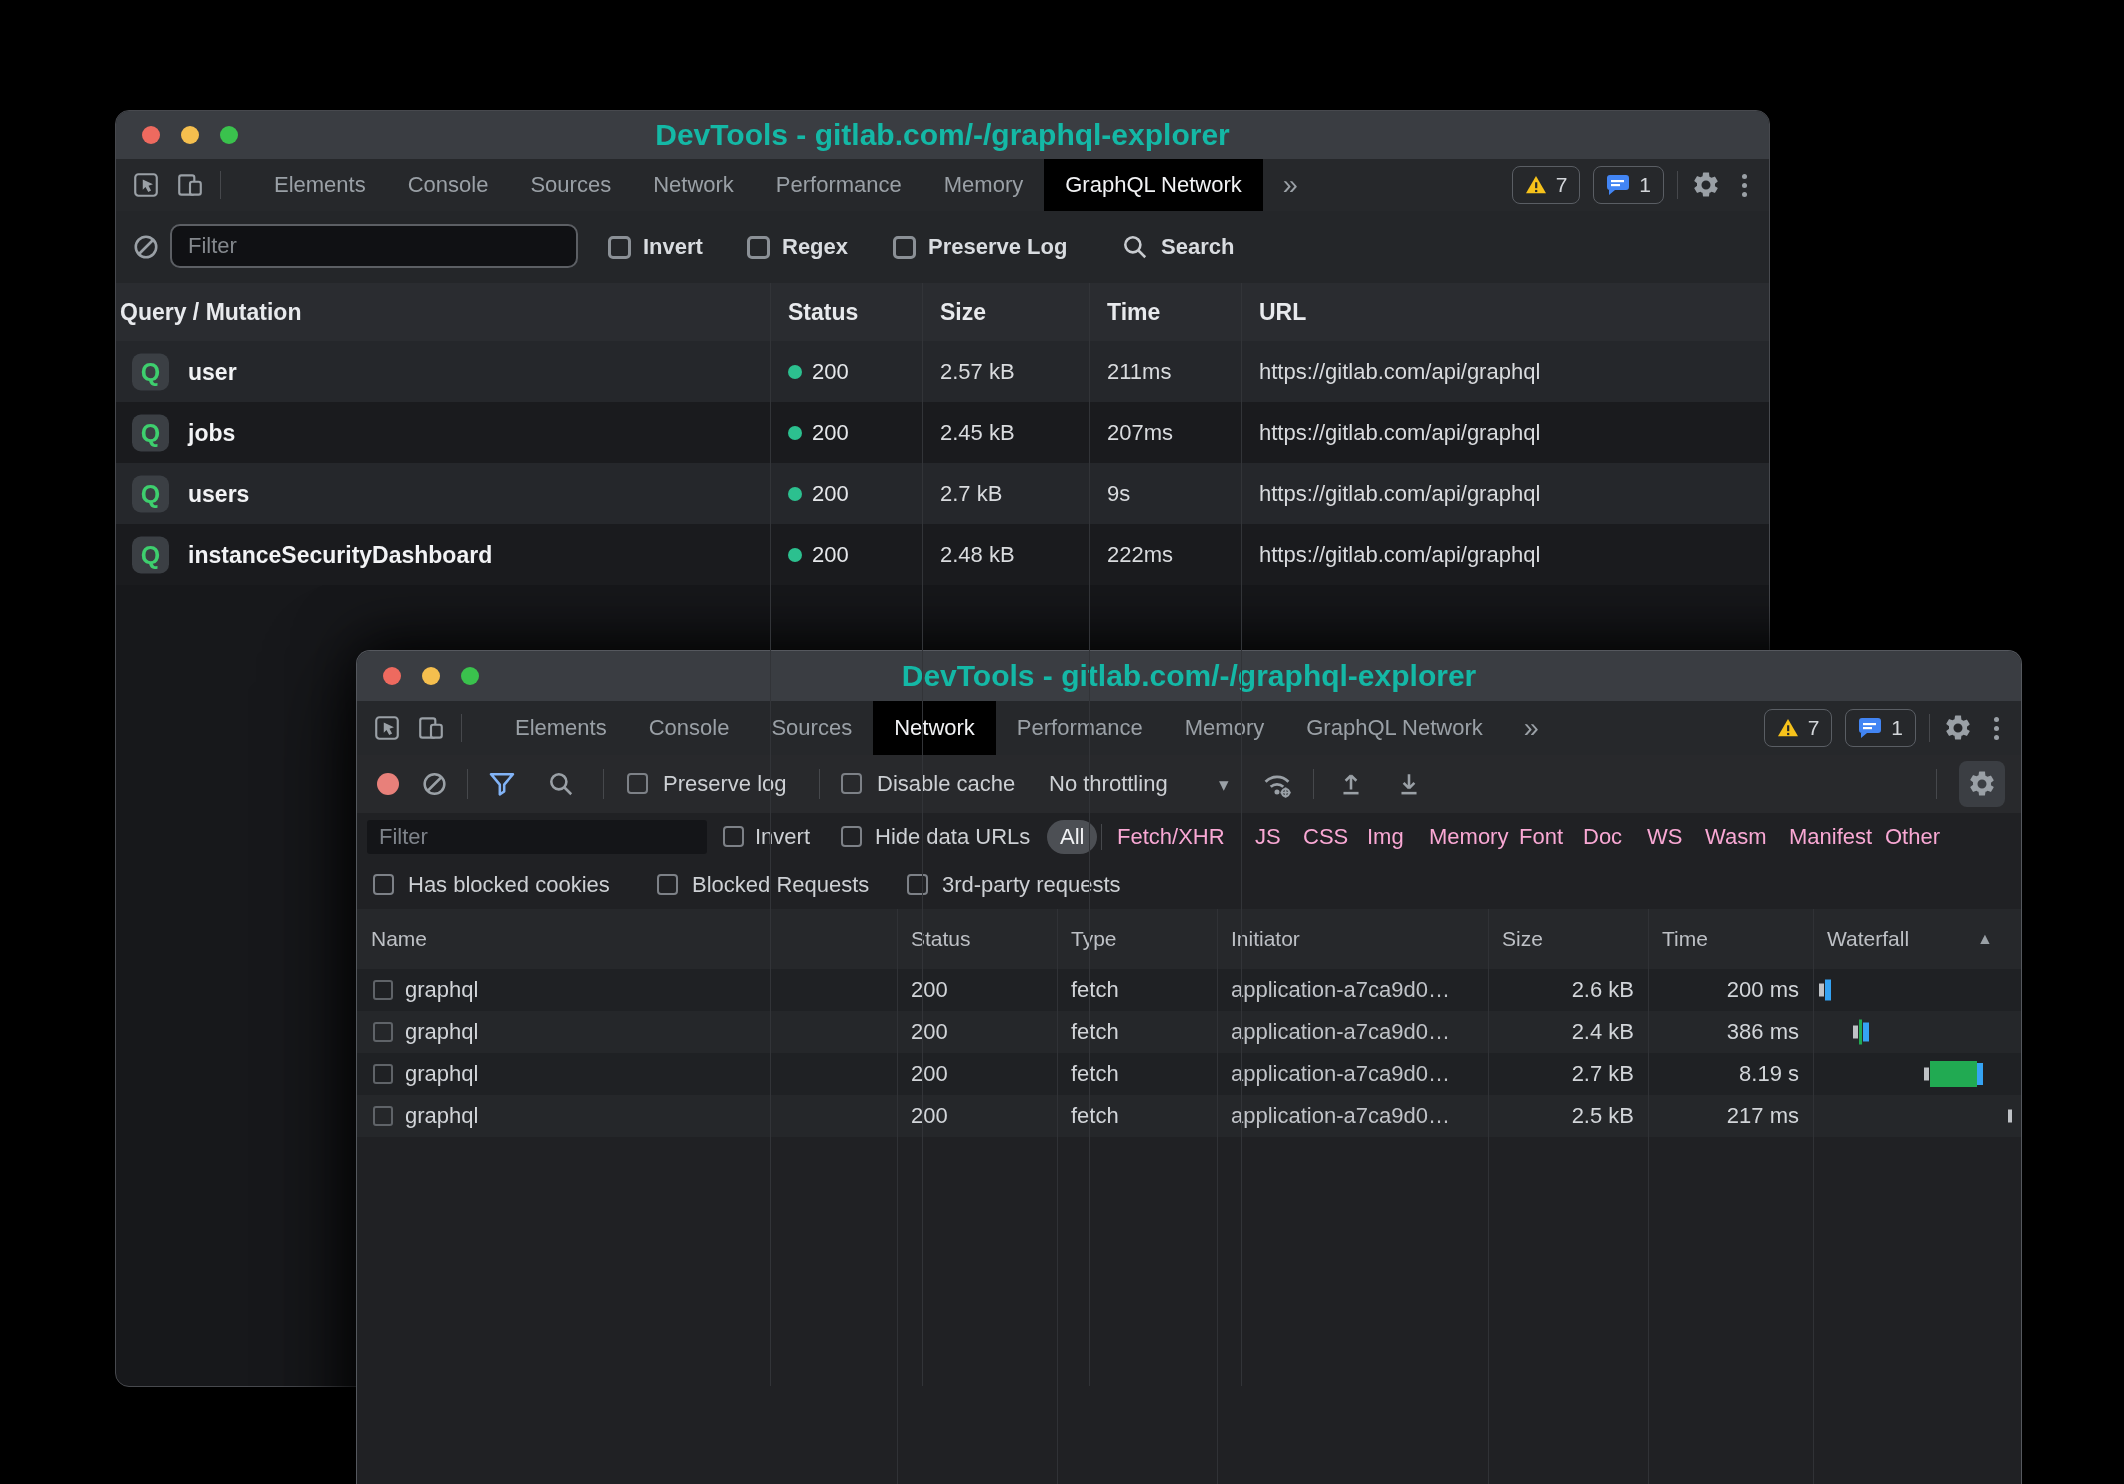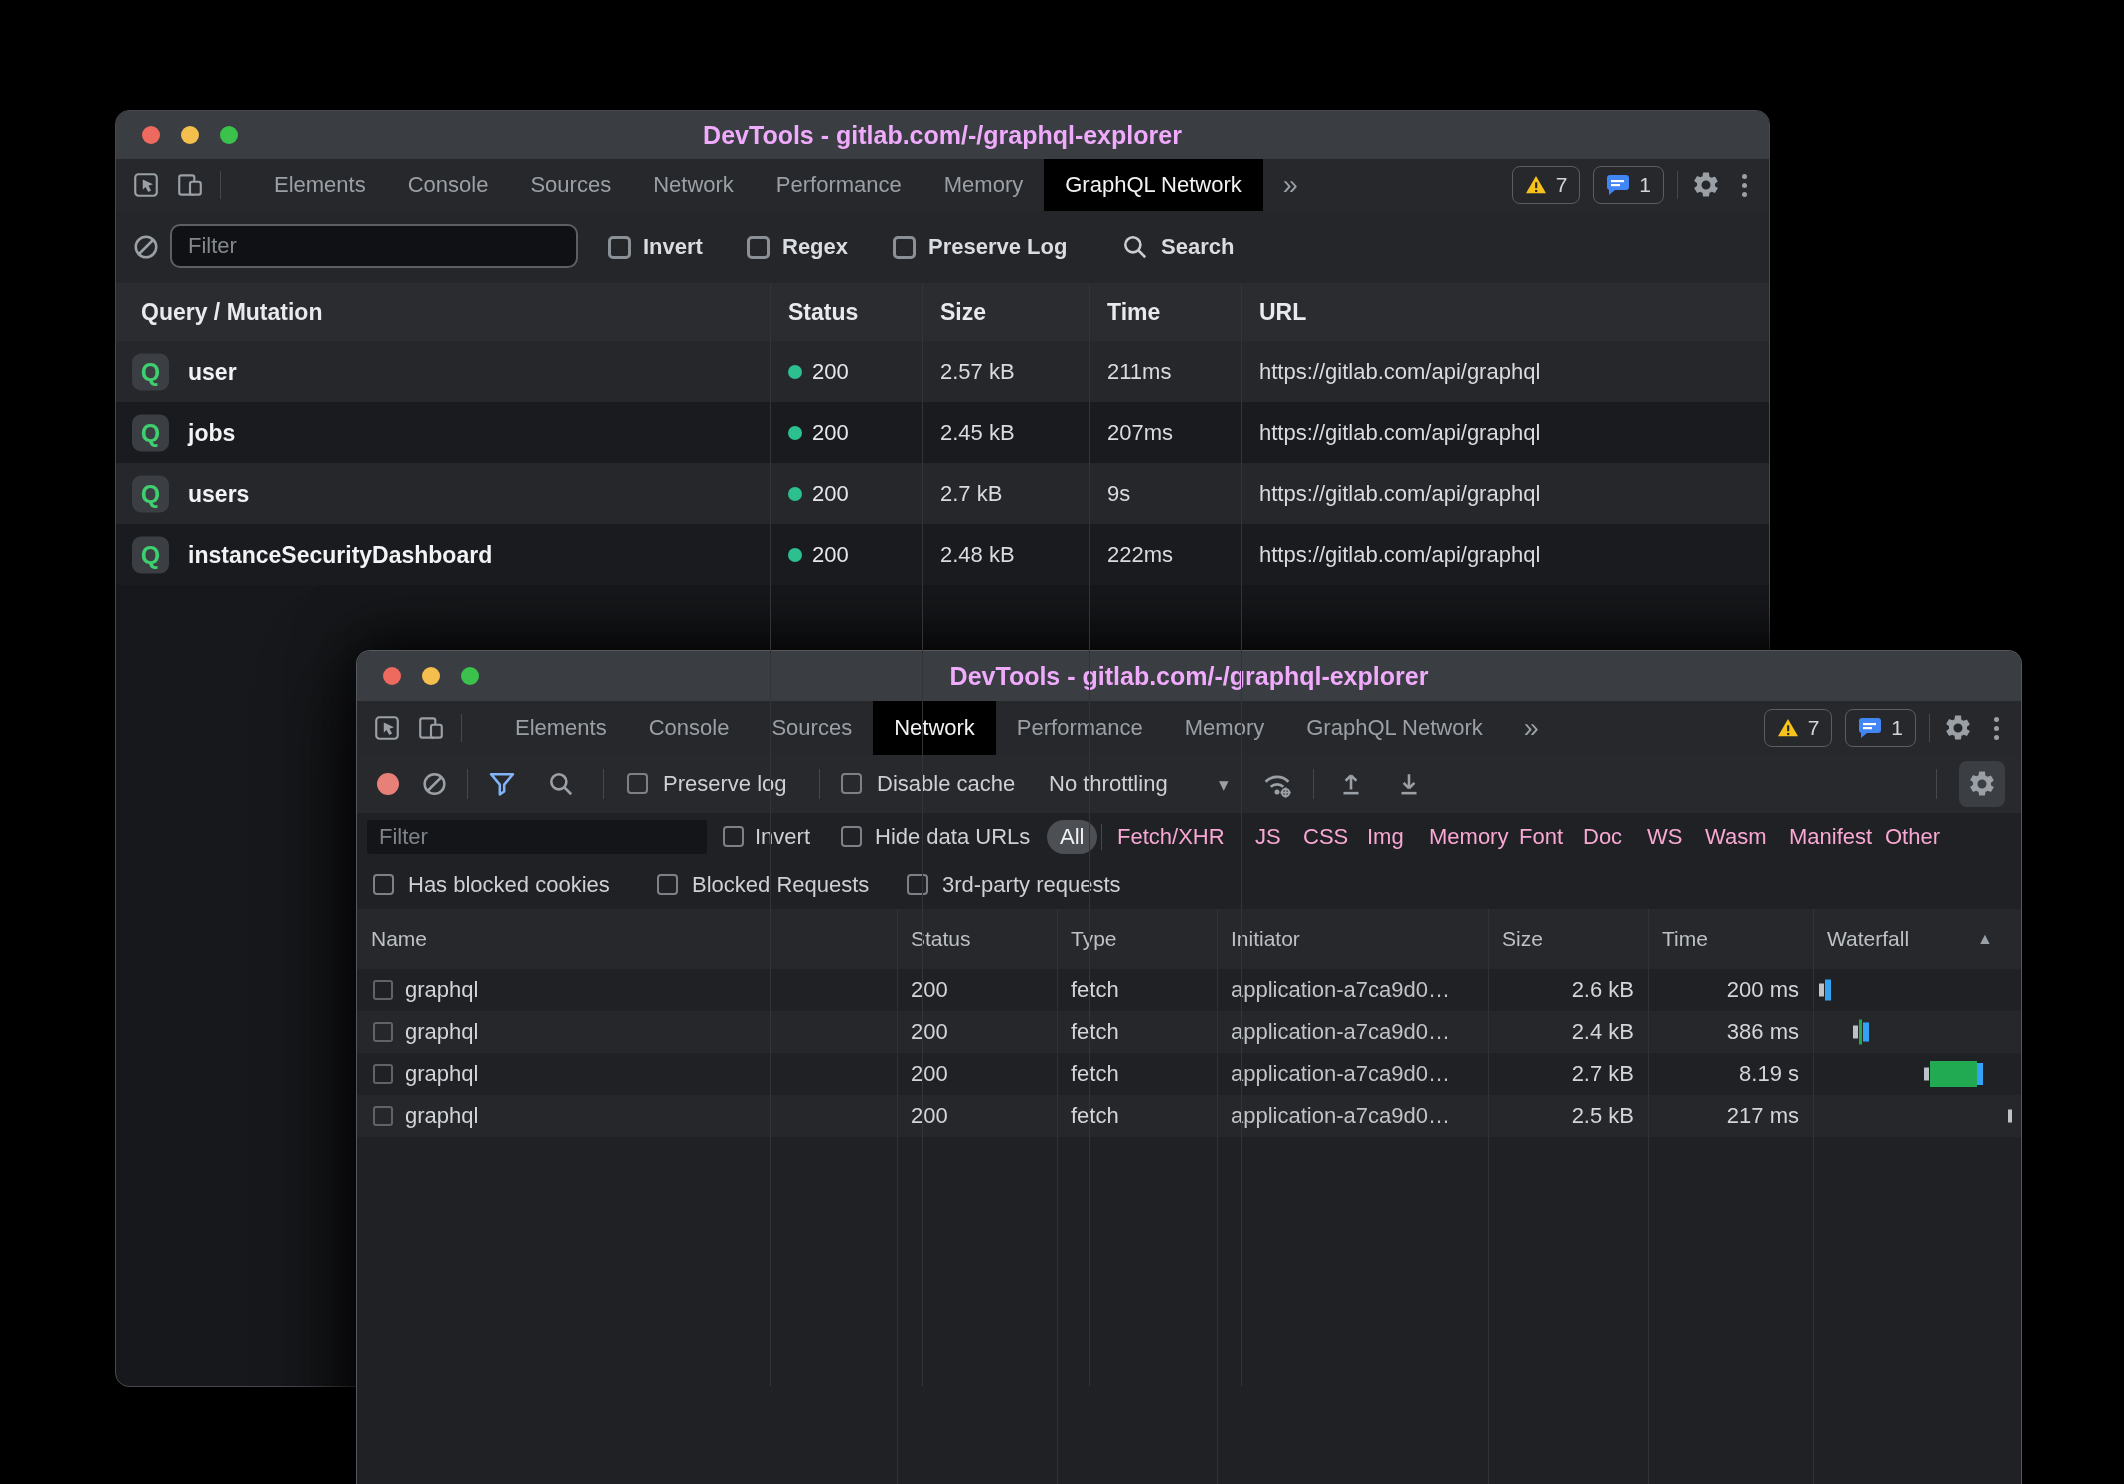--- a/index.html
+++ b/index.html
@@ -11,21 +11,21 @@
   #win-front{left:356px;top:650px;width:1664px;height:900px;background:#202124;
              border:1px solid #55585e;border-bottom:none;border-radius:14px 14px 0 0;
              box-shadow:0 -8px 60px rgba(0,0,0,.85),0 30px 90px rgba(0,0,0,.9)}
   
   .titlebar{position:absolute;left:0;right:0;top:0;background:#3a3d42;border-bottom:1px solid #232528}
   #win-back .titlebar{height:48px}
   #win-front .titlebar{height:50px}
   .lights{position:absolute;left:26px;top:50%;transform:translateY(-50%);display:flex;gap:21px}
   .light{width:18px;height:18px;border-radius:50%}
   .win-title{position:absolute;inset:0;display:flex;align-items:center;justify-content:center;
-             color:#f0abfc;font-weight:bold;font-size:25px;white-space:nowrap}
+             color:#14b8a6;font-weight:bold;font-size:30px;white-space:nowrap}
   .tabbar{position:absolute;left:0;right:0;background:#26282b;border-bottom:1px solid #1a1b1d;
           display:flex;align-items:stretch}
   #win-back .tabbar{top:48px;height:52px}
   #win-front .tabbar{top:50px;height:54px}
   .tool-icons{display:flex;align-items:center;gap:16px;padding:0 16px}
   .divider-v{width:1px;height:28px;background:#46484c;align-self:center}
   .tabs{display:flex;margin-left:16px}
   .tab{display:flex;align-items:center;padding:0 21px;font-size:22px;color:#9aa0a6;white-space:nowrap}
   .tab.active{background:#000;color:#f2f3f5}
   .more-tabs{display:flex;align-items:center;color:#9aa0a6;font-size:27px;padding:0 20px;letter-spacing:2px}
@@ -178,21 +178,21 @@
     <span class="checkbox" style="left:777px;top:25px"></span>
     <span class="b-lbl" style="left:812px">Preserve Log</span>
     <svg id="b-search-icon" class="ico" width="28" height="28" viewBox="0 0 26 26">
       <circle cx="11" cy="11" r="7" fill="none" stroke="#c8cbcf" stroke-width="2.4"></circle>
       <line x1="16" y1="16" x2="22.5" y2="22.5" stroke="#c8cbcf" stroke-width="2.4"></line>
     </svg>
     <span class="b-lbl" style="left:1045px">Search</span>
   </div>
 
   <div id="b-header">
-    <span class="b-h" style="left:25px">Query / Mutation</span>
+    <span class="b-h" style="left:4px">Query / Mutation</span>
     <span class="b-h" style="left:672px">Status</span>
     <span class="b-h" style="left:824px">Size</span>
     <span class="b-h" style="left:991px">Time</span>
     <span class="b-h" style="left:1143px">URL</span>
   </div>
 
   <div class="b-row alt-light" style="top:230px">
     <span class="q-badge">Q</span>
     <span class="b-cell b-name">user</span>
     <span class="b-dot"></span>

